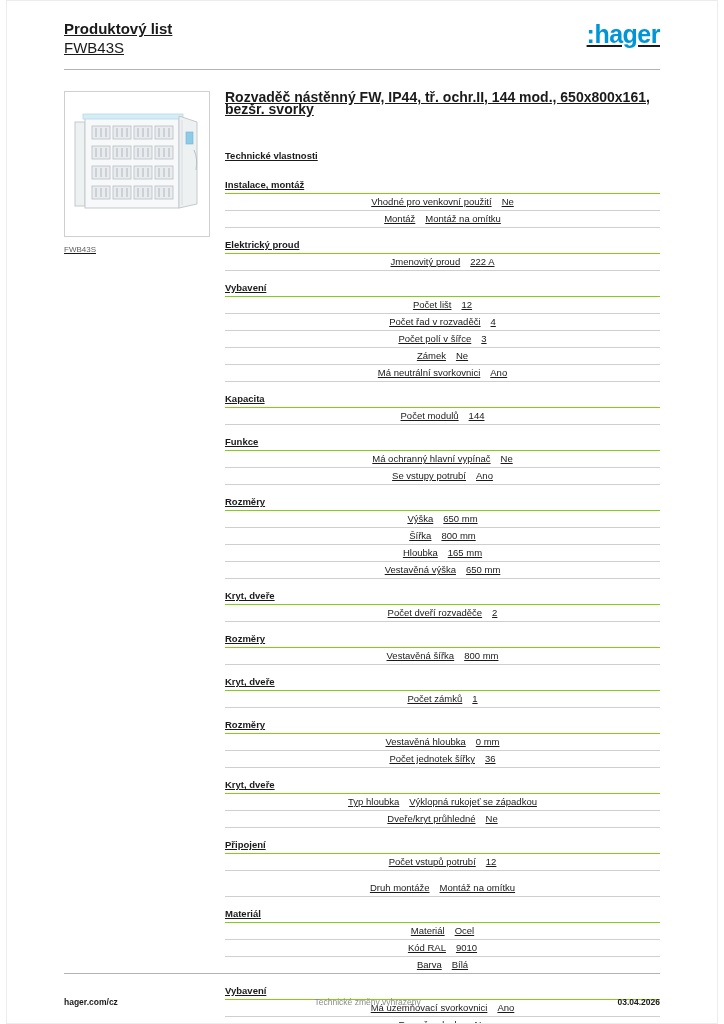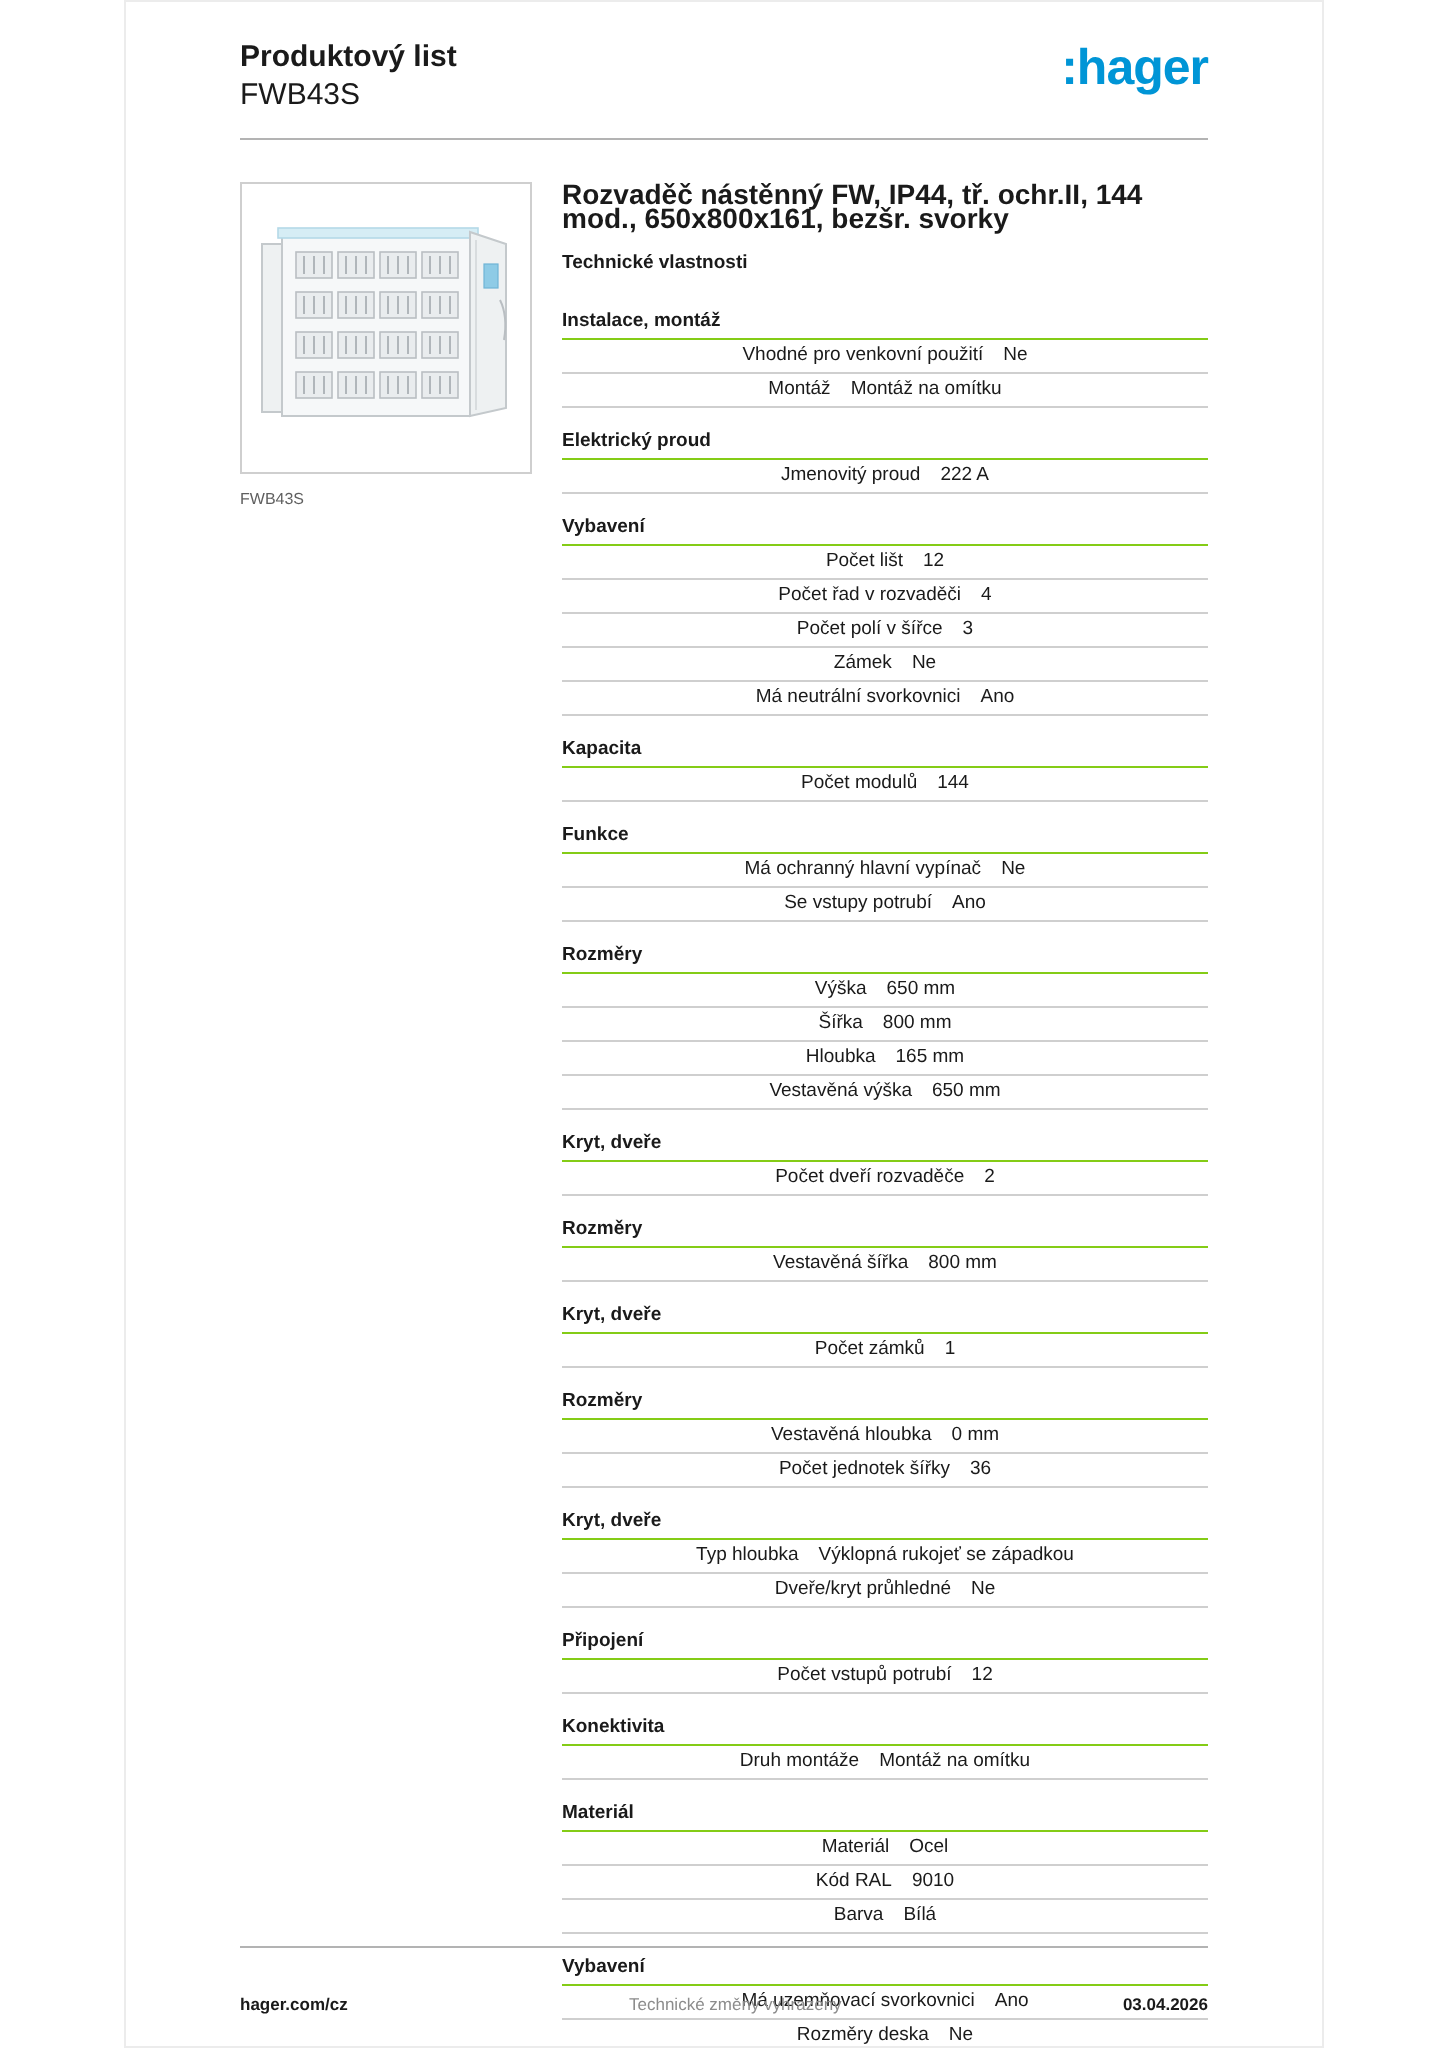--- a/index.html
+++ b/index.html
@@ -1,37 +1,37 @@
 <!DOCTYPE html>
 <html><head>
 <meta charset="utf-8">
 <style>
   * { margin:0; padding:0; box-sizing:border-box; }
   html,body { background:#ffffff; }
   body { font-family:"Liberation Sans","DejaVu Sans",sans-serif; color:#1a1a1a; }
   .page {
-    width:600px; height:1024px; margin:0 auto; background:#fff;
-    position:relative; overflow:hidden; border:1px solid #ececec;
+    width:712px; height:1024px; margin:0 auto; background:#fff;
+    position:relative; overflow:hidden; border:1px solid #ececec;text-decoration:underline;
   }
   
   .header { display:flex; justify-content:space-between; align-items:flex-start; padding:18px 57px 0 57px; }
   .doc-type { font-size:15px; font-weight:bold; line-height:19px; }
   .product-code { font-size:15px; font-weight:normal; line-height:19px; }
   .logo { font-size:25px; font-weight:bold; letter-spacing:-0.5px; line-height:30px; }
   .header-rule { margin:12px 57px 0 57px; border-top:1px solid #b3b3b3; }
 
   
   .content { display:flex; padding:21px 57px 0 57px; gap:15px; align-items:flex-start; }
   .left-col { width:146px; flex:0 0 146px; }
   .image-box { width:146px; height:146px; border:1px solid #cfcfcf; background:#fff; display:flex; align-items:center; justify-content:center; }
   .image-caption { margin-top:8px; font-size:8px; color:#5f5f5f; }
 
   .right-col { flex:1; min-width:0; }
   .description { font-size:14px; font-weight:bold; line-height:12px; }
-  .tech-title { font-size:9.5px; font-weight:bold; margin-top:11px; }
+  .tech-title { font-size:9.5px; font-weight:bold; margin-top:35px; }
   .sections { margin-top:16px; }
   .section { margin-bottom:9px; }
   .section-title {
     font-size:9.5px; font-weight:bold;
     padding:2px 0 3px 0; border-bottom:1px solid #84cc16;
   }
   .spec-row {
     display:flex; justify-content:center; gap:10px;
     font-size:9.5px; padding:2px 0 3px 0; border-bottom:1px solid #cfcfcf;
   }
@@ -238,21 +238,20 @@
             </div>
           </div>
           <div class="section">
             <div class="section-title">Připojení</div>
             <div class="spec-row">
               <span class="spec-label">Počet vstupů potrubí</span>
               <span class="spec-value">12</span>
             </div>
           </div>
           <div class="section">
-            <div class="section-title">Konektivita</div>
             <div class="spec-row">
               <span class="spec-label">Druh montáže</span>
               <span class="spec-value">Montáž na omítku</span>
             </div>
           </div>
           <div class="section">
             <div class="section-title">Materiál</div>
             <div class="spec-row">
               <span class="spec-label">Materiál</span>
               <span class="spec-value">Ocel</span>

